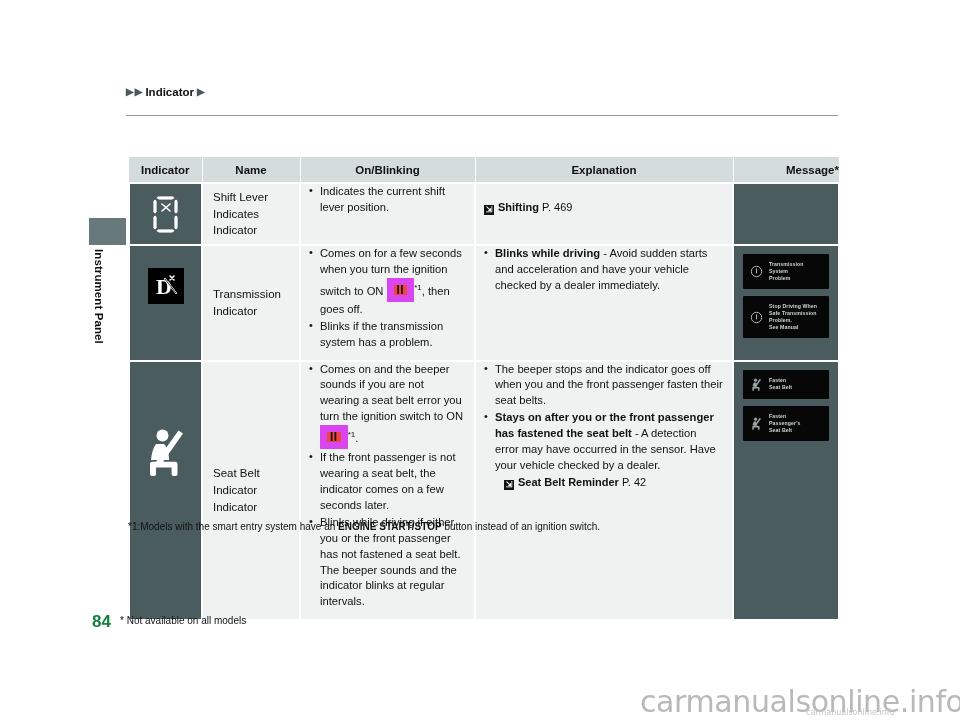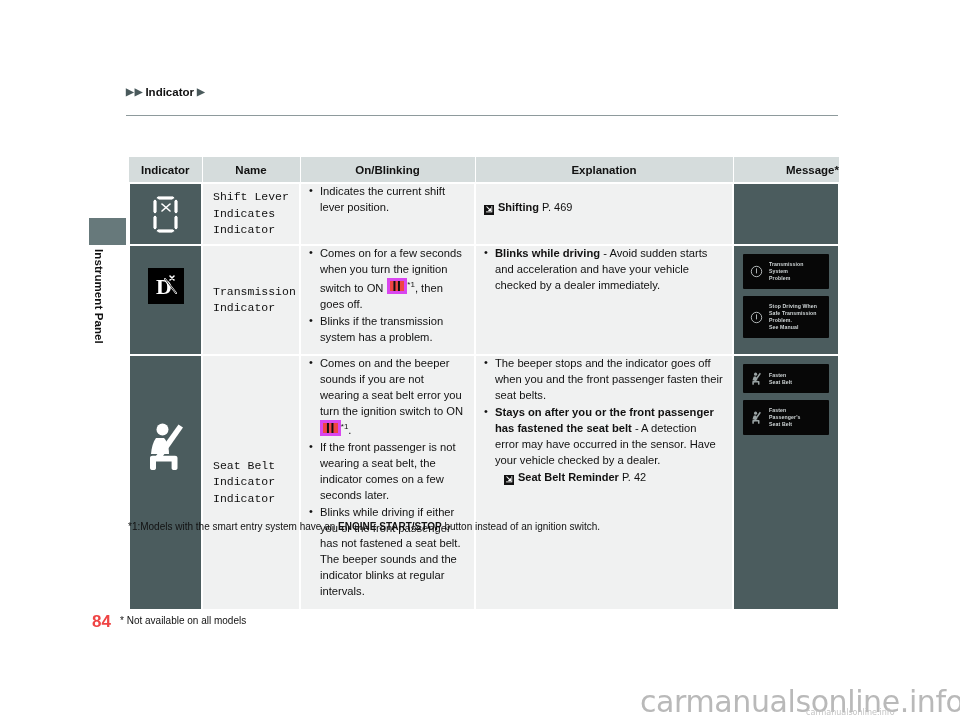--- a/index.html
+++ b/index.html
@@ -52,43 +52,43 @@
     height:25px;text-align:center;padding:0;vertical-align:middle;
   }
   .tbl thead th.first{border-left:none;}
   .tbl thead th.last{border-right:none;text-align:right;}
 
   .tbl td{
     border:2px solid #ffffff;padding:0;vertical-align:top;
     background:#f0f1f1;
   }
   td.ind-cell,td.msg-cell{background:#4b5c5e;}
-  td.name-cell{background:#f0f1f1;vertical-align:middle;font-family:Liberation Mono, monospace;}
+  td.name-cell{background:#f0f1f1;vertical-align:middle;}
   td.on-cell,td.exp-cell{background:#f0f1f1;}
 
   .name-txt{
     font-size:11.5px;line-height:1.45;color:#111;
     padding:0 8px 0 10px;
   }
 
   .cellpad{padding:0 9px 8px 8px;}
   ul.bul{margin:0;padding:0;list-style:none;}
   ul.bul > li{
     position:relative;padding-left:11px;font-size:11.2px;
     line-height:1.42;color:#111;margin-bottom:1px;
   }
   ul.bul > li:before{
     content:"\2022";position:absolute;left:0;top:-1px;
     font-size:11px;color:#111;
   }
   .b{font-weight:bold;margin-top:8px;}
 
   .keybox{
-    display:inline-block;border:3px solid #d946ef;background:#ef4444;
-    font-size:14px;line-height:10px;font-weight:bold;
+    display:inline-block;border:7px solid #d946ef;background:#ef4444;
+    font-size:12px;line-height:10px;font-weight:bold;
     padding:0px 3px;vertical-align:1px;letter-spacing:0.5px;
   }
   sup.fn{font-size:8px;vertical-align:super;}
 
   .ref{
     font-size:11px;color:#111;margin-top:2px;
     display:flex;align-items:baseline;gap:4px;
   }
   .ref-ico{
     display:inline-block;width:10px;height:10px;background:#111;
@@ -129,21 +129,21 @@
     font-weight:bold;
   }
   .disp-txt div{white-space:nowrap;}
 
   
   .footnote{
     position:absolute;left:128px;top:521px;font-size:10px;color:#111;
   }
   .pagenum{
     position:absolute;left:92px;top:612px;
-    font-size:17px;font-weight:bold;color:#ef4444;text-align:right;
+    font-size:17px;font-weight:bold;color:#15803d;text-align:right;
   }
   .footnote2{
     position:absolute;left:120px;top:615px;font-size:10px;color:#111;
   }
   .watermark{
     position:absolute;left:640px;top:684px;
     font-size:30px;color:#b9b9b9;letter-spacing:-0.4px;
     font-family:"DejaVu Sans", sans-serif;
   }
   .watermark-sm{

